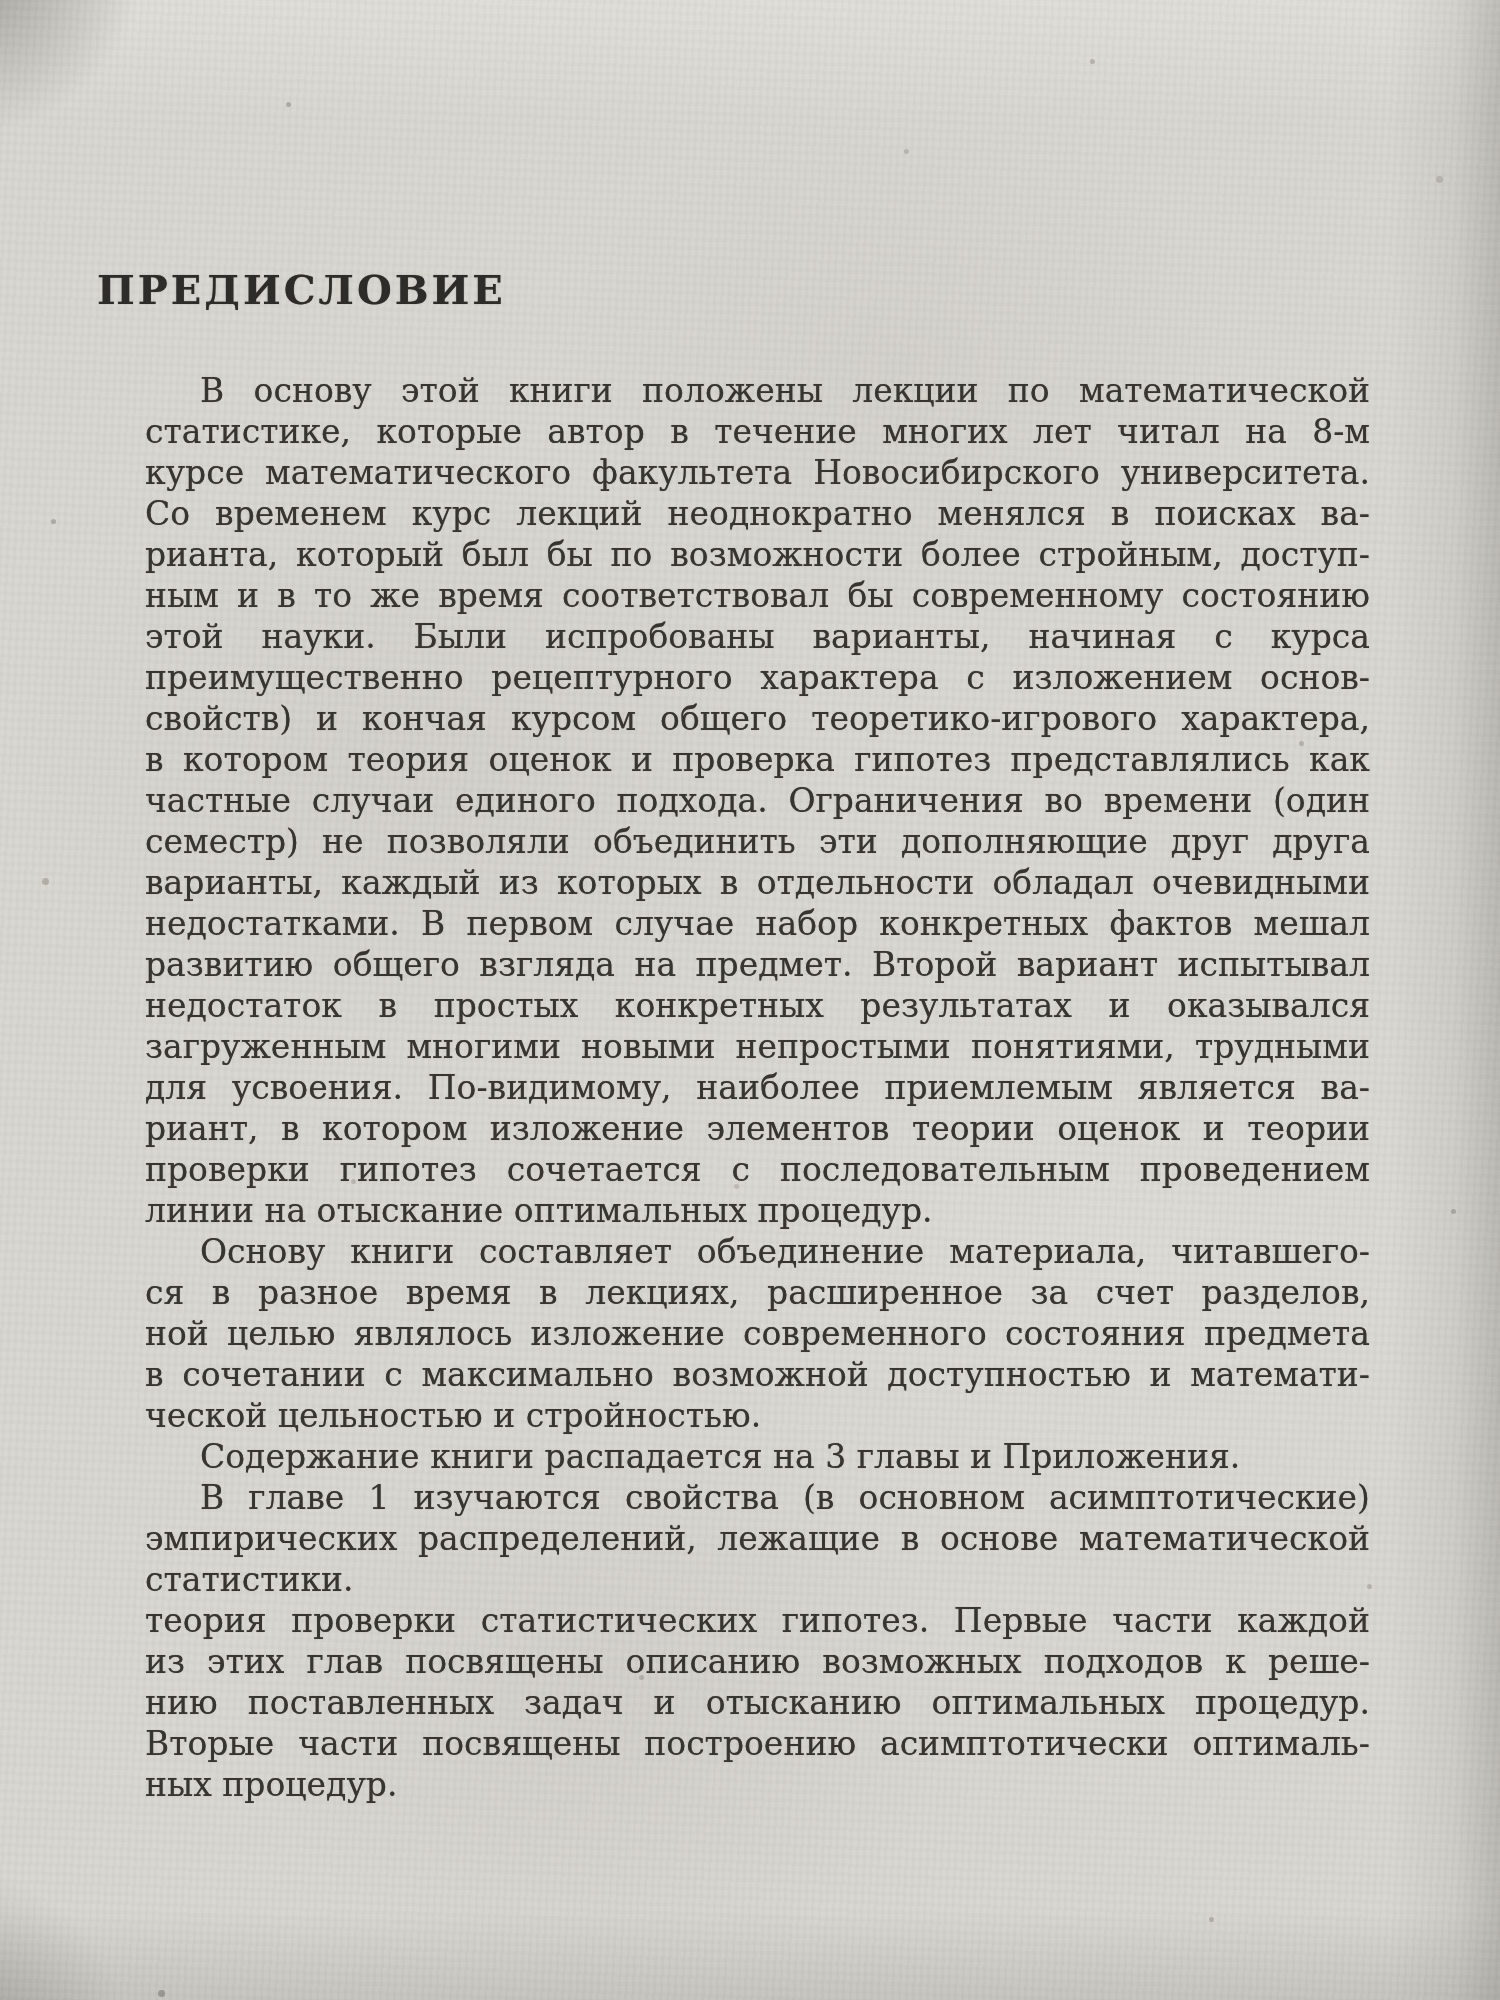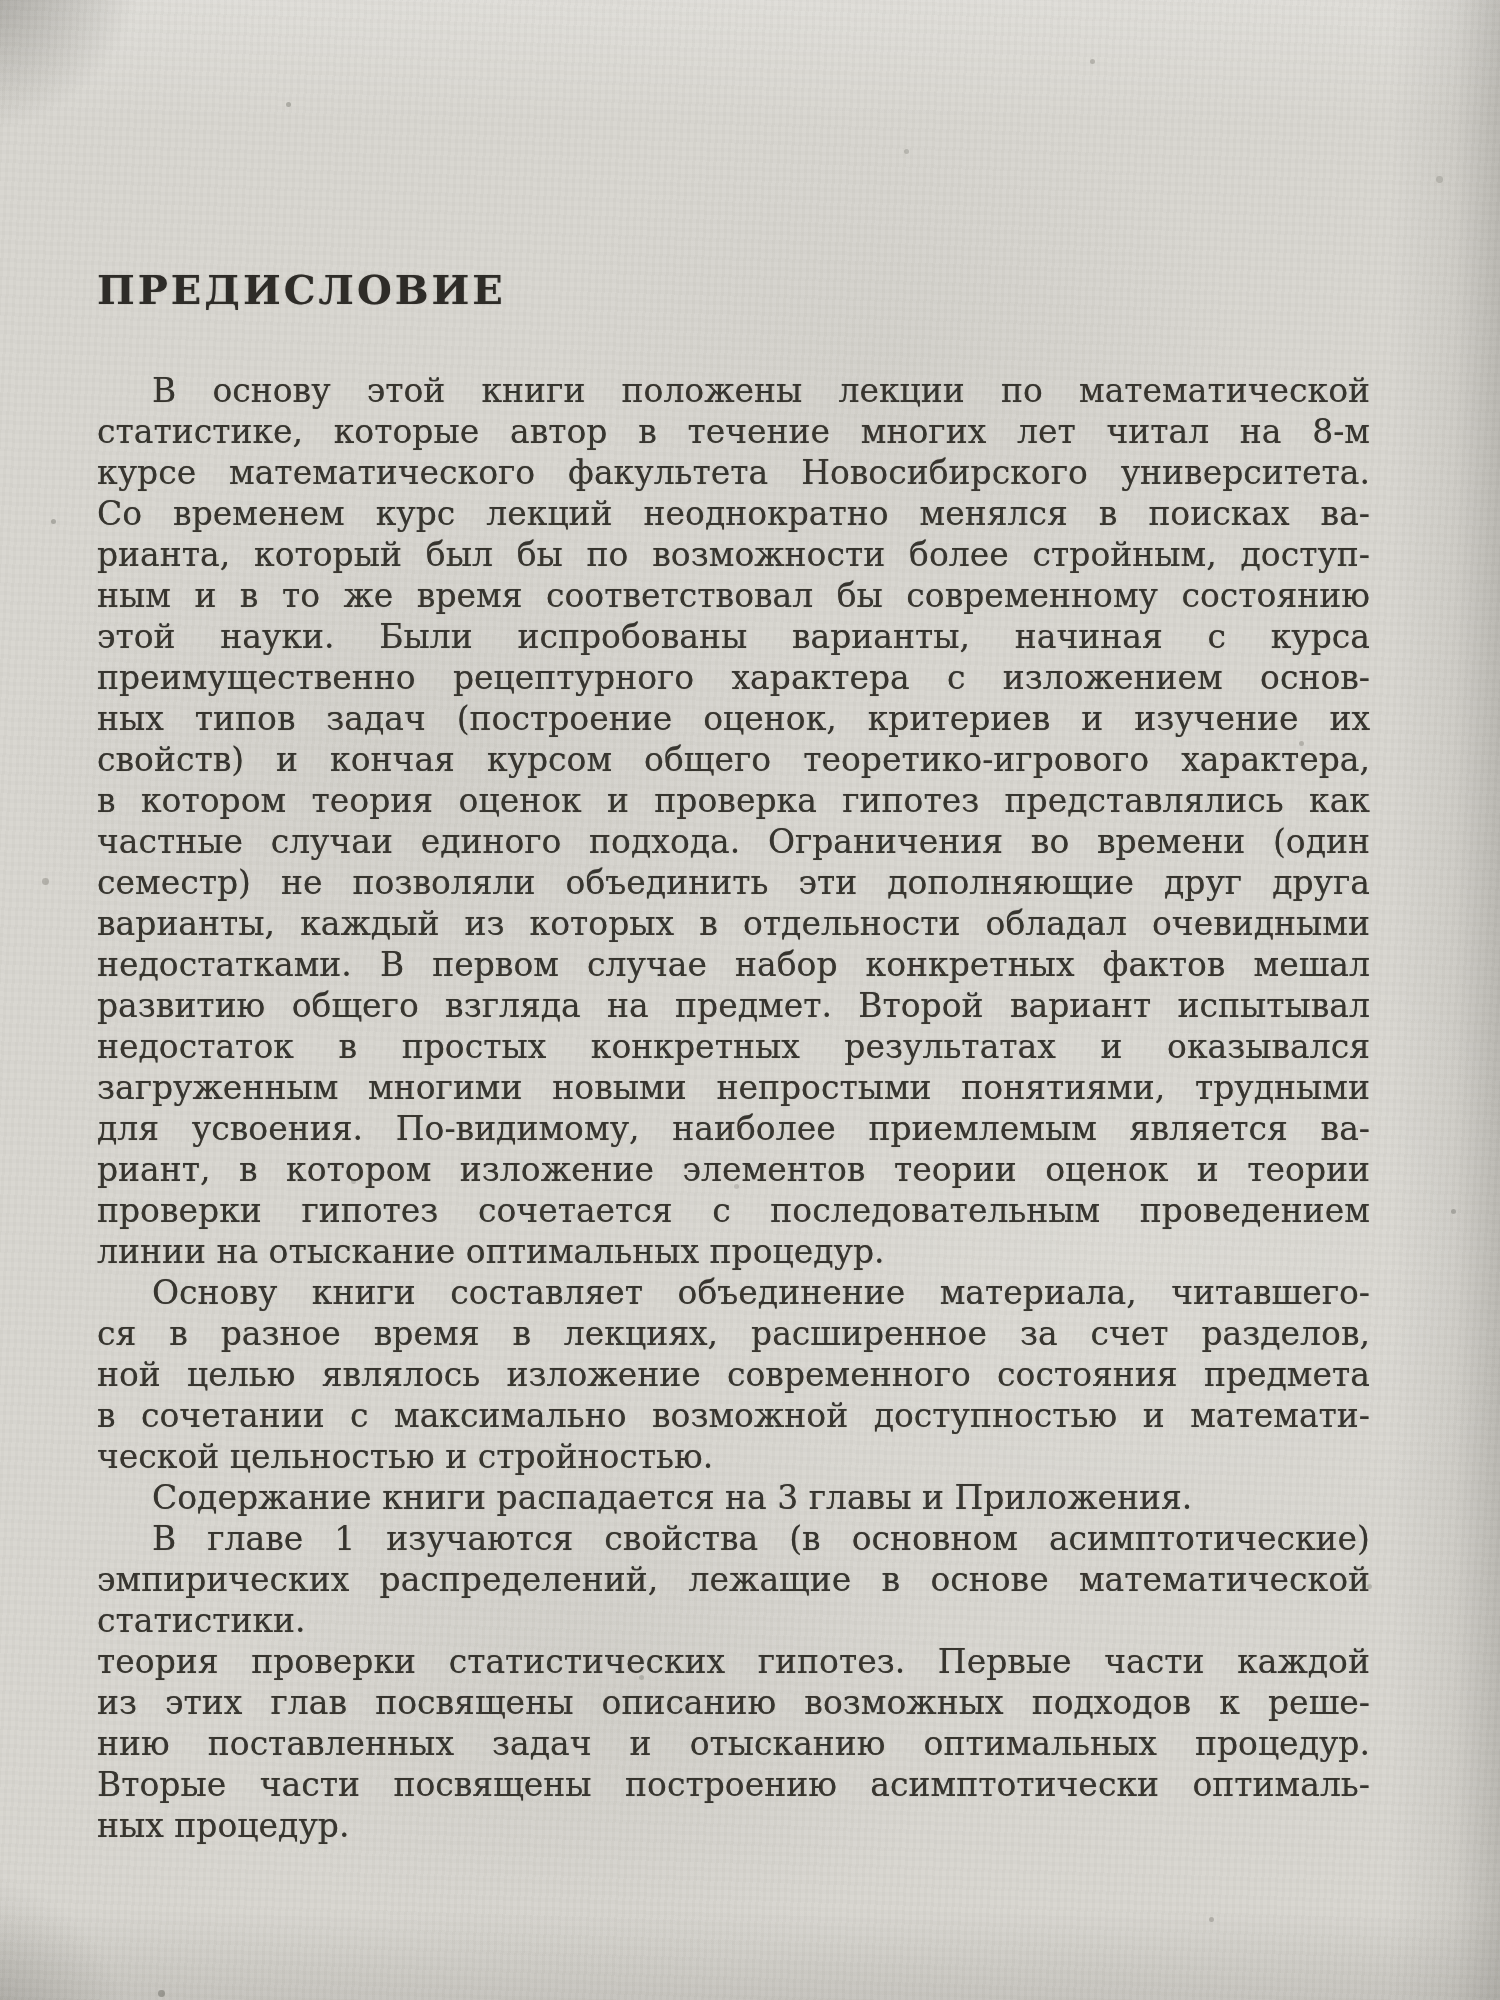--- a/index.html
+++ b/index.html
@@ -71,20 +71,21 @@
     margin: 266px 0 0 0;
     font-size: 40px;
     line-height: 48px;
     font-weight: bold;
     letter-spacing: 3px;
     color: var(--title-ink, #2e2c28);
     text-shadow: 0 0 1px rgba(46,44,40,0.55);
   }
   .body-text {
     margin-top: 56px;
+    margin-left: 48px;
   }
   .line {
     font-size: 33px;
     line-height: 41px;
     text-align: justify;
     text-align-last: justify;
     white-space: normal;
     text-shadow: 0 0 0.7px rgba(55,53,47,0.65);
   }
   .line.first { text-indent: 55px; }
@@ -100,21 +101,20 @@
     <h1 class="title">ПРЕДИСЛОВИЕ</h1>
     <div class="body-text">
         <div class="line first">В основу этой книги положены лекции по математической</div>
         <div class="line">статистике, которые автор в течение многих лет читал на 8-м</div>
         <div class="line">курсе математического факультета Новосибирского университета.</div>
         <div class="line">Со временем курс лекций неоднократно менялся в поисках ва-</div>
         <div class="line">рианта, который был бы по возможности более стройным, доступ-</div>
         <div class="line">ным и в то же время соответствовал бы современному состоянию</div>
         <div class="line">этой науки. Были испробованы варианты, начиная с курса</div>
         <div class="line">преимущественно рецептурного характера с изложением основ-</div>
-        <div class="line">ных типов задач (построение оценок, критериев и изучение их</div>
         <div class="line">свойств) и кончая курсом общего теоретико-игрового характера,</div>
         <div class="line">в котором теория оценок и проверка гипотез представлялись как</div>
         <div class="line">частные случаи единого подхода. Ограничения во времени (один</div>
         <div class="line">семестр) не позволяли объединить эти дополняющие друг друга</div>
         <div class="line">варианты, каждый из которых в отдельности обладал очевидными</div>
         <div class="line">недостатками. В первом случае набор конкретных фактов мешал</div>
         <div class="line">развитию общего взгляда на предмет. Второй вариант испытывал</div>
         <div class="line">недостаток в простых конкретных результатах и оказывался</div>
         <div class="line">загруженным многими новыми непростыми понятиями, трудными</div>
         <div class="line">для усвоения. По-видимому, наиболее приемлемым является ва-</div>

